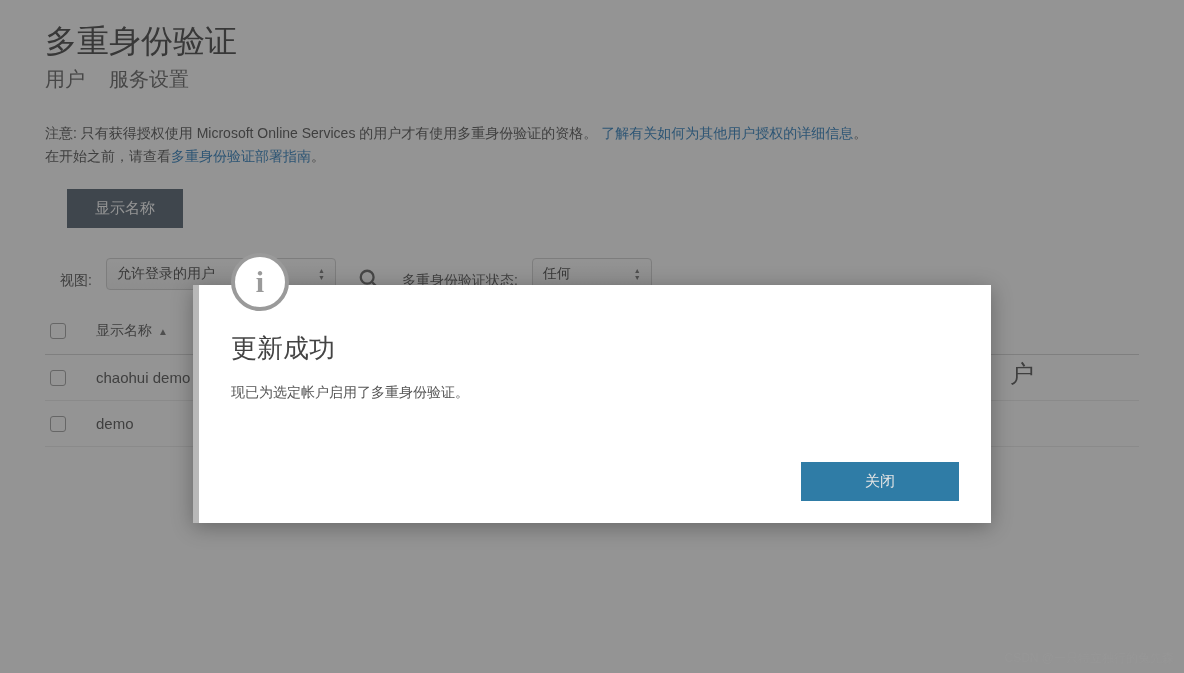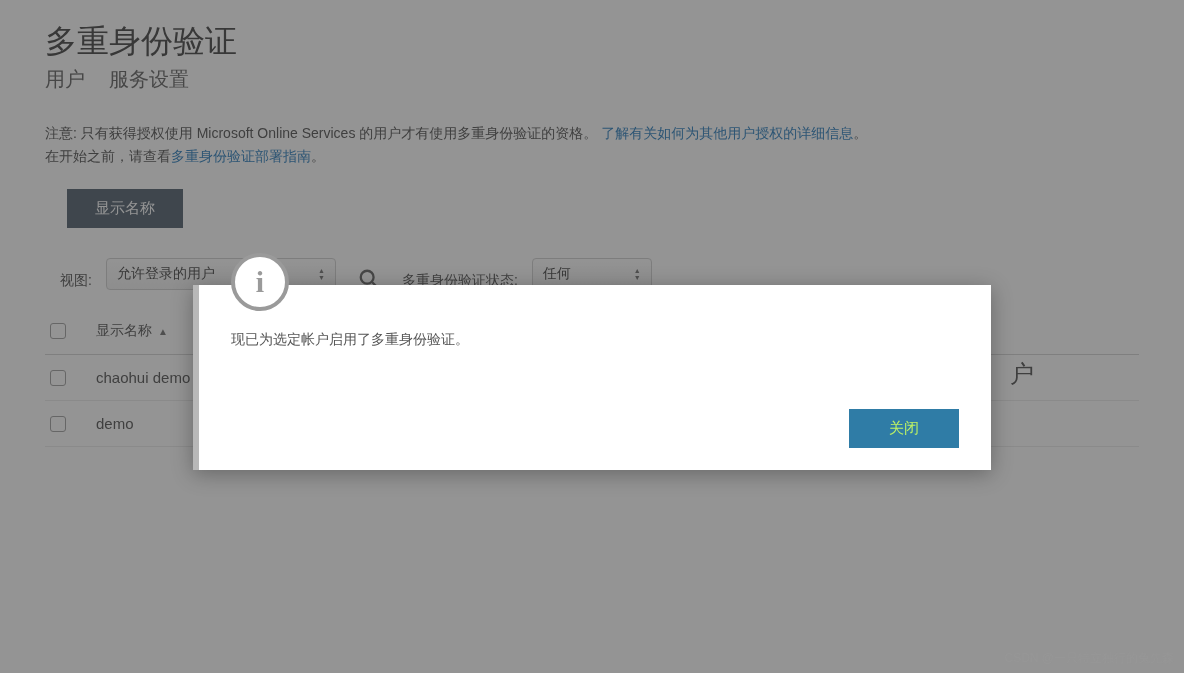--- a/index.html
+++ b/index.html
@@ -194,23 +194,23 @@
       font-size: 14px;
       color: #555;
       margin-bottom: 60px;
     }
     .modal-footer {
       display: flex;
       justify-content: flex-end;
     }
     .close-btn {
       background: #2f7ca6;
-      color: #bef264;
+      color: #e5e5e5;
       border: none;
-      padding: 10px 40px;
+      padding: 10px 64px;
       font-size: 15px;
       cursor: pointer;
     }
     .watermark {
       position: absolute;
       bottom: 6px;
       right: 10px;
       font-size: 12px;
       color: rgba(150,150,150,0.85);
       z-index: 100;
@@ -277,20 +277,21 @@
   </div>
 </div>
 
 <div class="side-text">户</div>
 
 <div class="modal-overlay">
   <div class="modal">
     <div class="modal-icon">
       <span class="modal-icon-inner">i</span>
     </div>
+    <div class="modal-title">更新成功</div>
     <div class="modal-message">现已为选定帐户启用了多重身份验证。</div>
     <div class="modal-footer">
       <button class="close-btn">关闭</button>
     </div>
   </div>
 </div>
 
 <div class="watermark">CSDN @一只特立独行的兔先森</div>
 
 </body></html>

